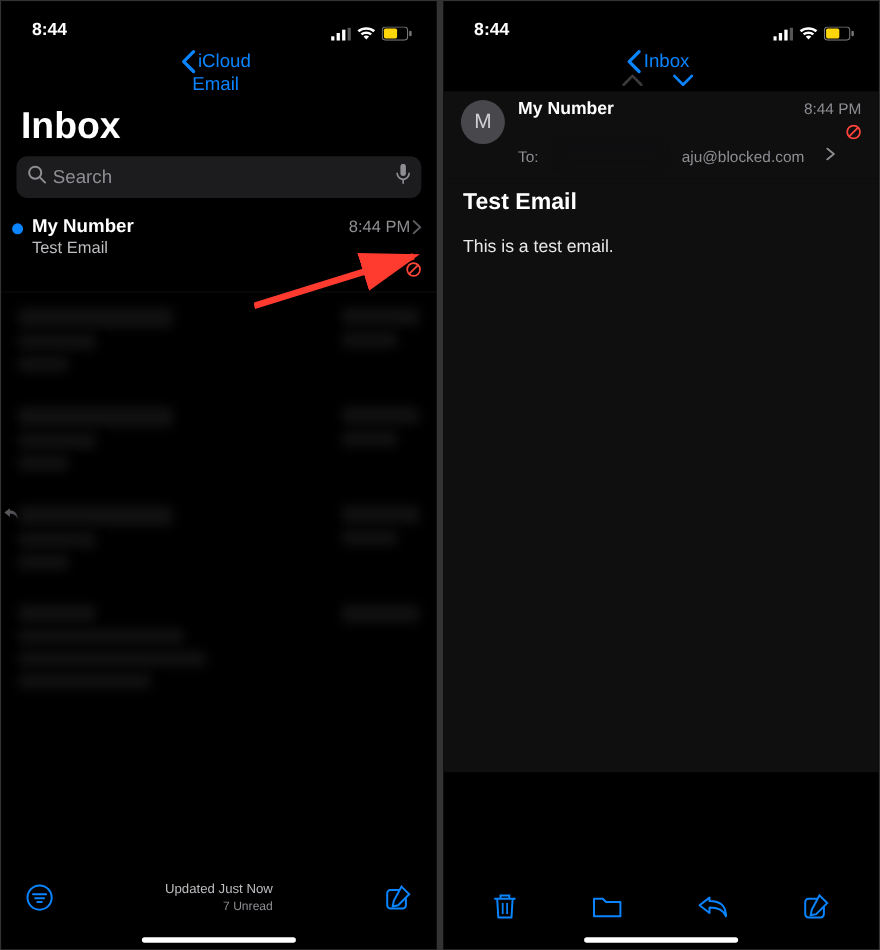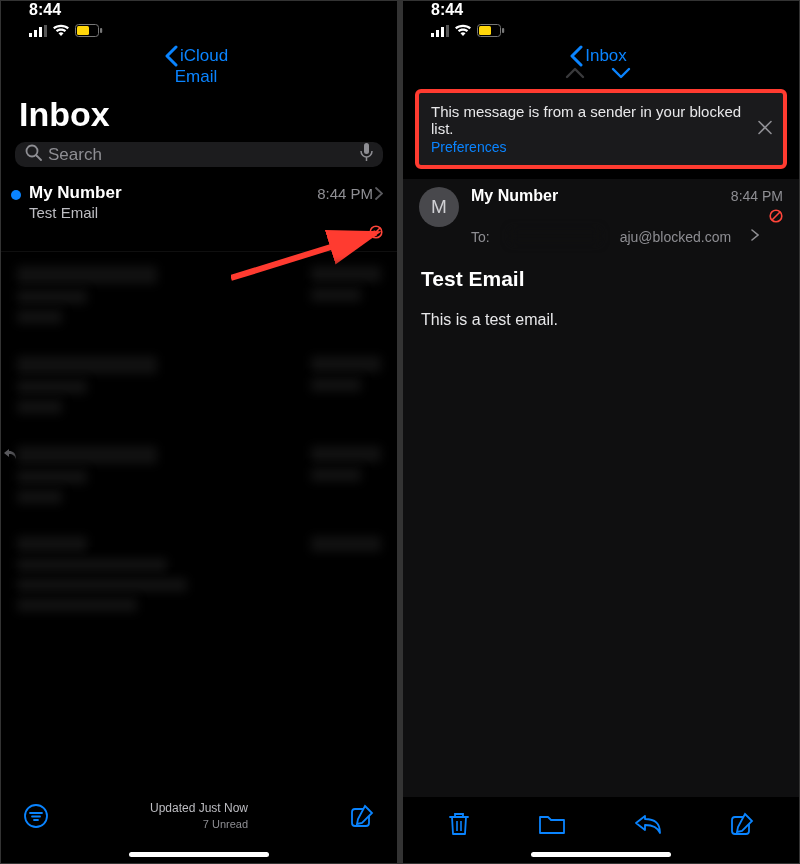--- a/index.html
+++ b/index.html
@@ -19,26 +19,25 @@
     background: #000;
     border-radius: 0px;
     position: relative;
     color: #fff;
     overflow: hidden;
   }
   
   .statusbar {
     height: 36px;
     display: flex;
-    align-items: flex-start;
+    align-items: flex-end;
     justify-content: space-between;
     padding: 0 22px 0 28px;
     font-size: 16px;
     font-weight: 600;
-    flex-direction: column;
   }
   .sb-right { display:flex; align-items:center; gap:5px; }
   .sb-icon svg { display:block; }
 
   
   .navbar {
     display:flex; align-items:center; justify-content:space-between;
     padding: 8px 16px 4px 10px;
     font-size: 17px;
     color:#0a84ff;
@@ -48,21 +47,21 @@
   .navbar .right-icons { display:flex; gap:26px; align-items:center; }
   .chevron-left svg, .chevron-up svg, .chevron-down svg { display:block; }
 
   
   .bigtitle { font-size: 34px; font-weight:700; padding: 4px 18px 8px; }
   
   .searchbar {
     margin: 0 14px 10px;
     background:#1c1c1e;
     border-radius:10px;
-    height:25px;
+    height:38px;
     display:flex; align-items:center;
     padding: 0 10px;
     color:#8e8e93;
     gap:6px;
   }
   .searchbar input {
     flex:1; background:transparent; border:none; outline:none;
     color:#fff; font-size:17px;
   }
   .searchbar input::placeholder { color:#8e8e93; }
@@ -381,30 +380,20 @@
           </svg>
       </span>
       <span class="chevron-down">
         <svg width="20" height="12" viewBox="0 0 20 12">
             <path d="M2 2 L10 10 L18 2" stroke="#0a84ff" stroke-width="2.4" fill="none" stroke-linecap="round" stroke-linejoin="round"></path>
           </svg>
       </span>
     </div>
   </div>
 
-  <div class="banner">
-    <div>This message is from a sender in your blocked list.</div>
-    <a class="pref">Preferences</a>
-    <span class="close">
-      <svg width="16" height="16" viewBox="0 0 16 16">
-          <line x1="2" y1="2" x2="14" y2="14" stroke="#8e8e93" stroke-width="1.6" stroke-linecap="round"></line>
-          <line x1="14" y1="2" x2="2" y2="14" stroke="#8e8e93" stroke-width="1.6" stroke-linecap="round"></line>
-        </svg>
-    </span>
-  </div>
 
   <div class="detail-head">
     <div class="avatar">M</div>
     <div class="dh-main">
       <div class="dh-top">
         <span class="dh-sender">My Number</span>
         <span class="dh-right-col">
           <span class="dh-time">8:44 PM</span><br>
           <span class="dh-blocked blocked-icon">
             <svg width="14" height="14" viewBox="0 0 14 14">

